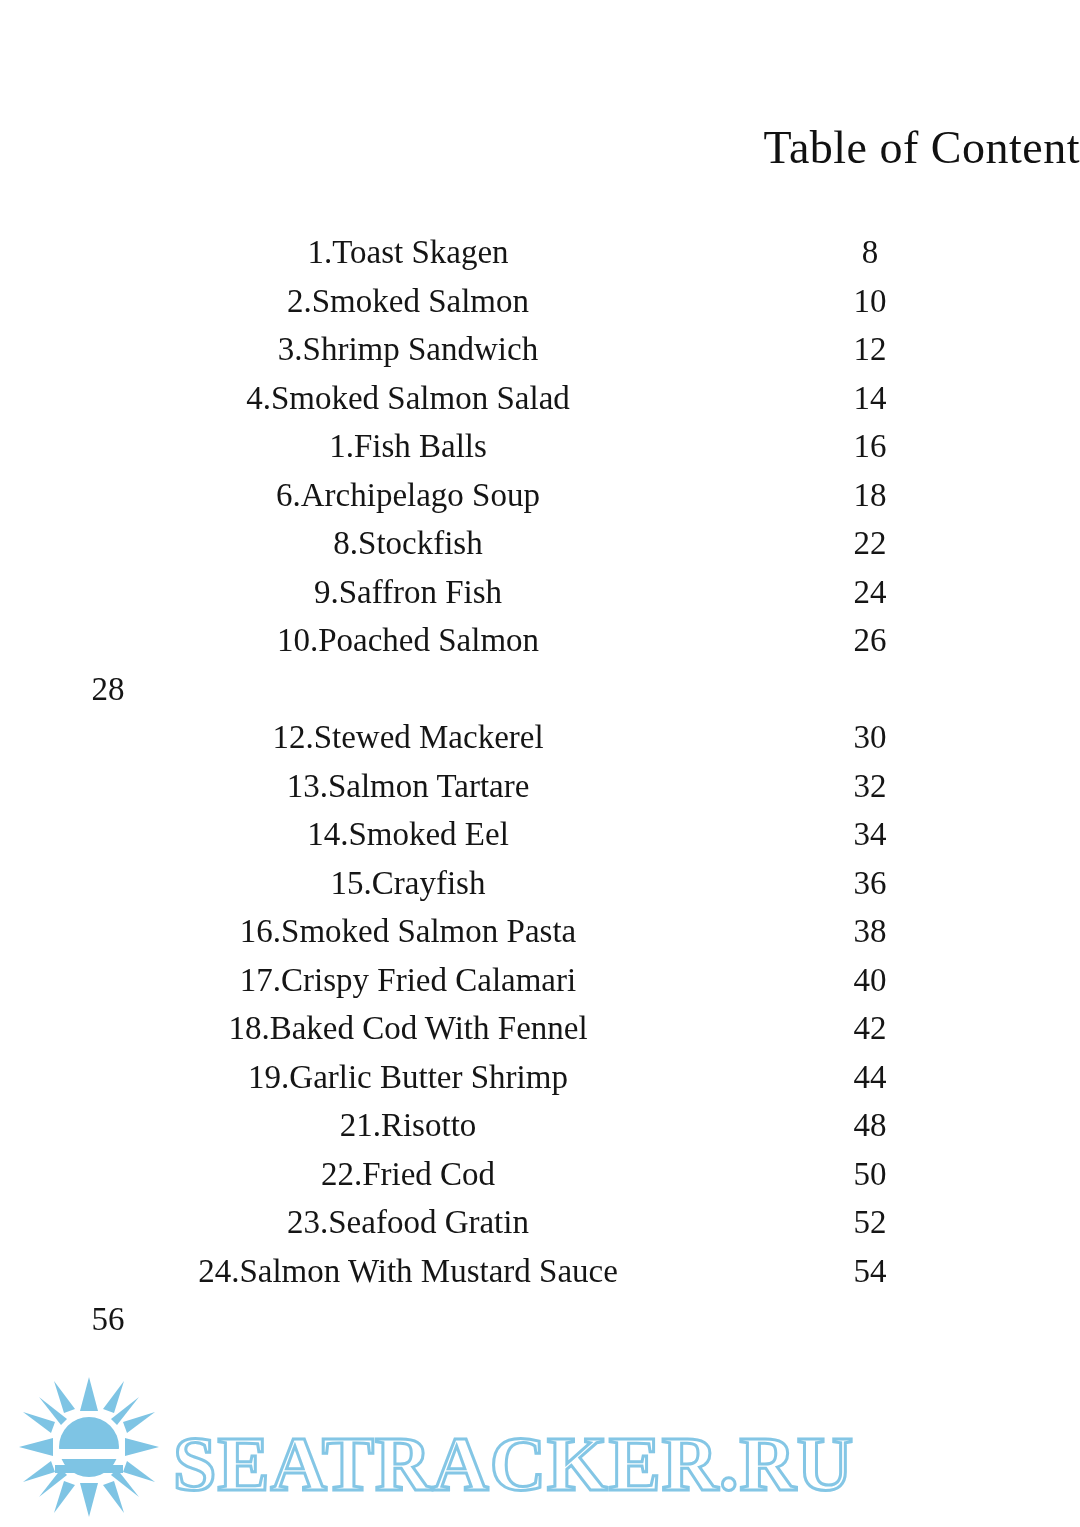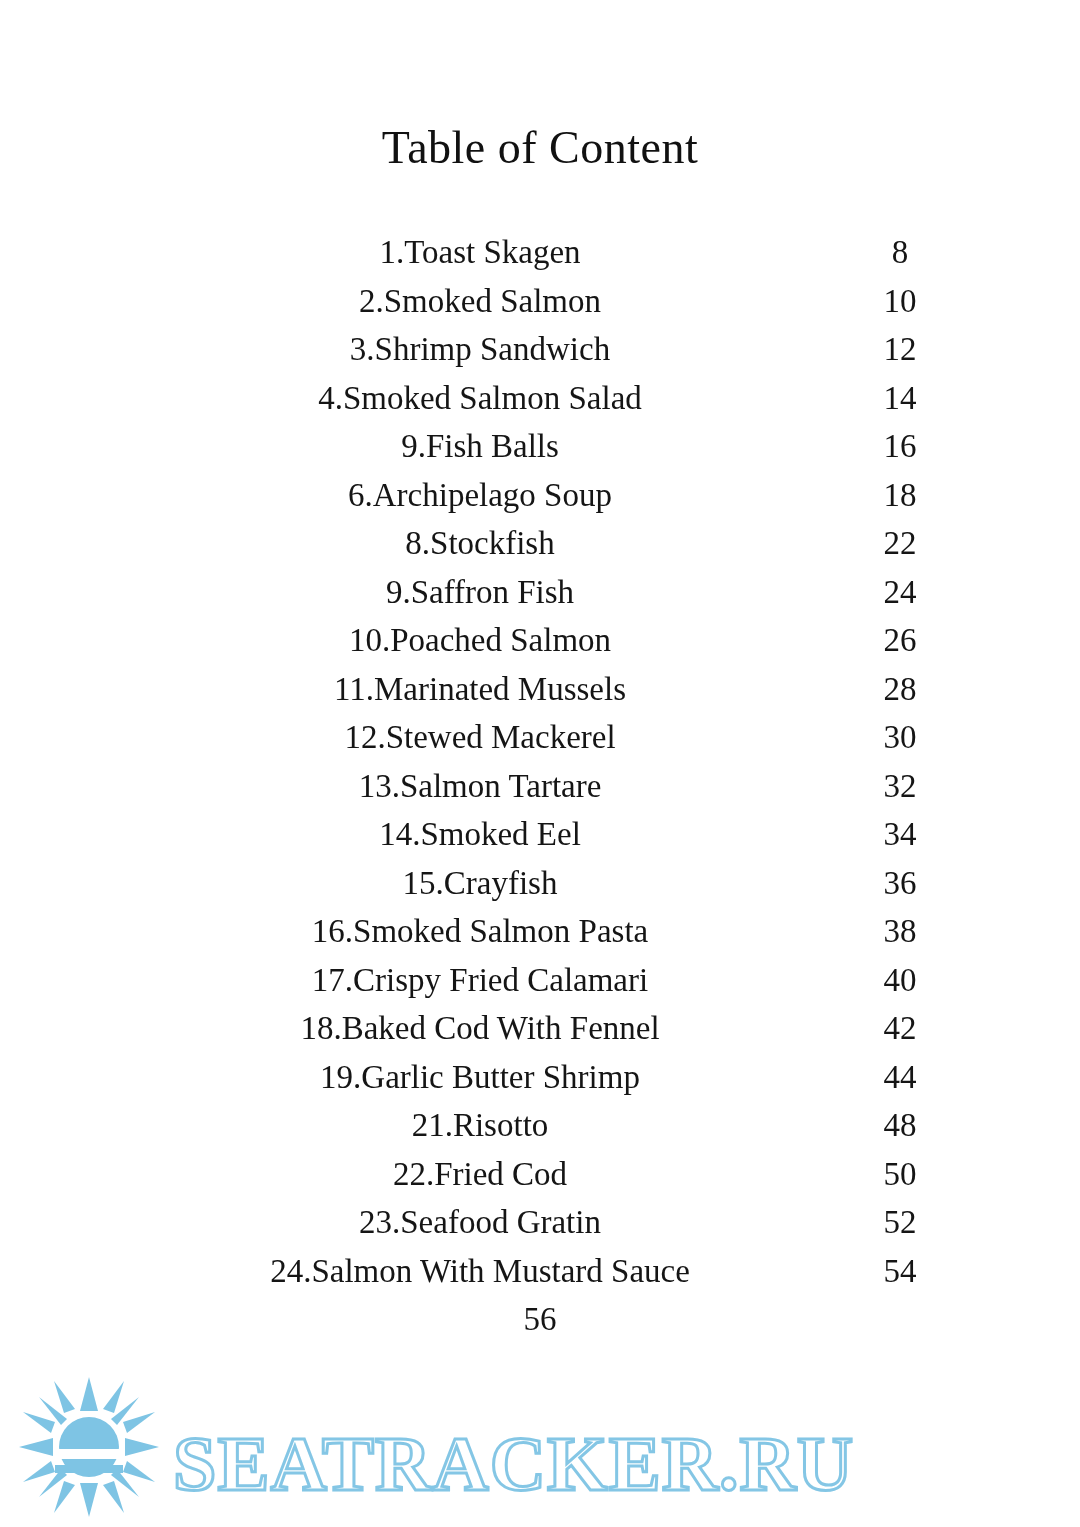--- a/index.html
+++ b/index.html
@@ -14,37 +14,38 @@
     color: #1a1a1a;
     overflow: hidden;
     position: relative;
   }
   .page {
     position: relative;
     width: 1080px;
     height: 1527px;
   }
   .page-title {
-    text-align: center;
+    text-align: right;
     font-size: 46px;
     font-weight: normal;
     letter-spacing: 0.5px;
     margin: 0;
     padding-top: 121px;
     color: #111111;
   }
   .toc {
     margin-top: 54px;
     padding: 0 48px;
   }
   .toc-row {
     display: flex;
     align-items: baseline;
-    justify-content: center;
+    justify-content: flex-start;
     height: 48.5px;
+    gap: 42px;
   }
   .toc-entry {
     width: 720px;
     text-align: center;
     font-size: 33px;
     line-height: 48.5px;
     color: #151515;
     white-space: nowrap;
   }
   .toc-page {
@@ -104,41 +105,40 @@
     </div>
     <div class="toc-row">
       <div class="toc-entry">3.Shrimp Sandwich</div>
       <div class="toc-page">12</div>
     </div>
     <div class="toc-row">
       <div class="toc-entry">4.Smoked Salmon Salad</div>
       <div class="toc-page">14</div>
     </div>
     <div class="toc-row">
-      <div class="toc-entry">9.Fish Balls</div>
+      <div class="toc-entry">1.Fish Balls</div>
       <div class="toc-page">16</div>
     </div>
     <div class="toc-row">
       <div class="toc-entry">6.Archipelago Soup</div>
       <div class="toc-page">18</div>
     </div>
     <div class="toc-row">
       <div class="toc-entry">8.Stockfish</div>
       <div class="toc-page">22</div>
     </div>
     <div class="toc-row">
       <div class="toc-entry">9.Saffron Fish</div>
       <div class="toc-page">24</div>
     </div>
     <div class="toc-row">
       <div class="toc-entry">10.Poached Salmon</div>
       <div class="toc-page">26</div>
     </div>
     <div class="toc-row">
-      <div class="toc-entry">11.Marinated Mussels</div>
       <div class="toc-page">28</div>
     </div>
     <div class="toc-row">
       <div class="toc-entry">12.Stewed Mackerel</div>
       <div class="toc-page">30</div>
     </div>
     <div class="toc-row">
       <div class="toc-entry">13.Salmon Tartare</div>
       <div class="toc-page">32</div>
     </div>

